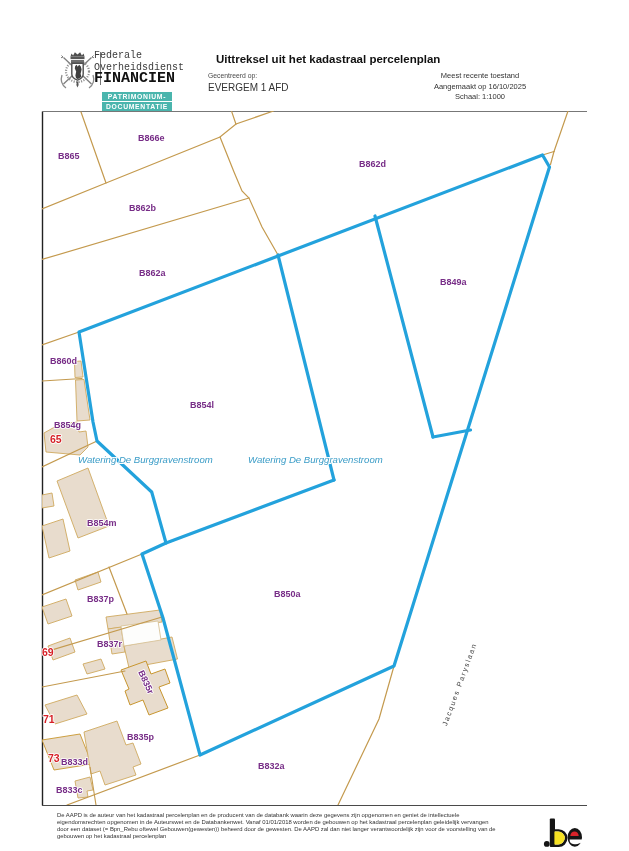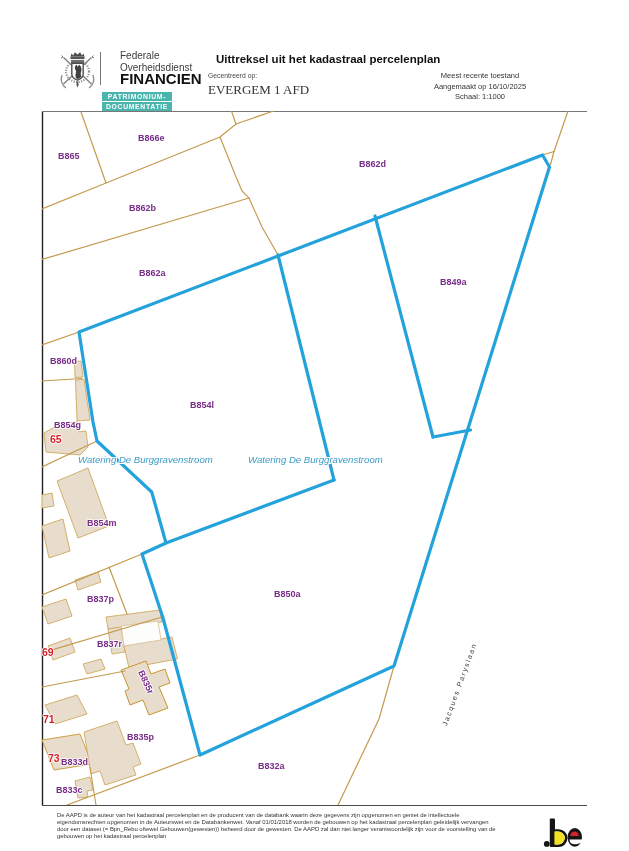--- a/index.html
+++ b/index.html
@@ -20,31 +20,31 @@
   <path d="M70.5,56.5 l1,-3 1.6,2 1.8,-3.2 2.6,2.2 2.6,-2.2 1.8,3.2 1.6,-2 1,3 z" fill="#4e4e4e"></path>
   <rect x="70.5" y="56.5" width="14" height="2.6" fill="#565656"></rect>
   <rect x="71" y="60" width="13" height="3" fill="#6e6e6e"></rect>
   <path d="M71.8,63.2 L83.2,63.2 L83.2,74 C83.2,77 80.7,79 77.5,80.2 C74.3,79 71.8,77 71.8,74 Z" fill="#fdfdfd" stroke="#4f4f4f" stroke-width="1.4"></path>
   <path d="M75.2,66 l1.6,-1.2 0.8,2 1.6,-2 1.6,1.6 0.8,3 -1,4.4 0.8,3 -2.2,1.6 -1.8,0.6 -1.4,-1 -0.6,-2.6 0.8,-4 -1.4,-3 z" fill="#3f3f3f"></path>
   <path d="M76.8,81.5 l1.4,0 0.4,3.5 -1.1,2.5 -1.1,-2.5 z" fill="#555"></path>
 </svg>
 
 <div class="abs" style="left:99.5px;top:52px;width:1.5px;height:33px;background:#777;"></div>
 
-<div class="abs" style="left:120px;top:50px;font-size:10px;line-height:11.5px;color:#3c3c3c;">Federale<br>Overheidsdienst<br><b style="color:#111;font-size:15px;">FINANCIEN</b></div>
+<div class="abs" style="left:94px;top:50px;font-size:10px;line-height:11.5px;color:#3c3c3c;font-family:Liberation Mono, monospace;">Federale<br>Overheidsdienst<br><b style="color:#111;font-size:15px;">FINANCIEN</b></div>
 
 <div class="abs" style="left:102px;top:91.5px;width:70px;height:9.5px;background:#4ab5ad;color:#fff;font-size:6.8px;font-weight:bold;text-align:center;line-height:10px;letter-spacing:0.7px;">PATRIMONIUM-</div>
 
 <div class="abs" style="left:102px;top:102px;width:70px;height:8.5px;background:#4ab5ad;color:#fff;font-size:6.8px;font-weight:bold;text-align:center;line-height:9px;letter-spacing:0.7px;">DOCUMENTATIE</div>
 
 <div class="abs" style="left:216px;top:53px;font-size:11.5px;font-weight:bold;color:#111;">Uittreksel uit het kadastraal percelenplan</div>
 
 <div class="abs" style="left:208px;top:72px;font-size:6.8px;color:#4a4a4a;">Gecentreerd op:</div>
 
-<div class="abs" style="left:208px;top:82px;font-size:13px;color:#333;font-family:Liberation Serif, serif;">EVERGEM 1 AFD</div>
+<div class="abs" style="left:208px;top:82px;font-size:10px;color:#333;">EVERGEM 1 AFD</div>
 
 <div class="abs" style="left:380px;top:71px;width:200px;font-size:7.5px;color:#333;text-align:center;line-height:10.6px;">Meest recente toestand<br>Aangemaakt op 16/10/2025<br>Schaal: 1:1000</div>
 
 <svg class="abs" style="left:0;top:0" width="629" height="851" viewBox="0 0 629 851">
   <defs>
     <clipPath id="mapclip">
         <rect x="42" y="111" width="545" height="694"></rect>
       </clipPath>
   </defs>
 

